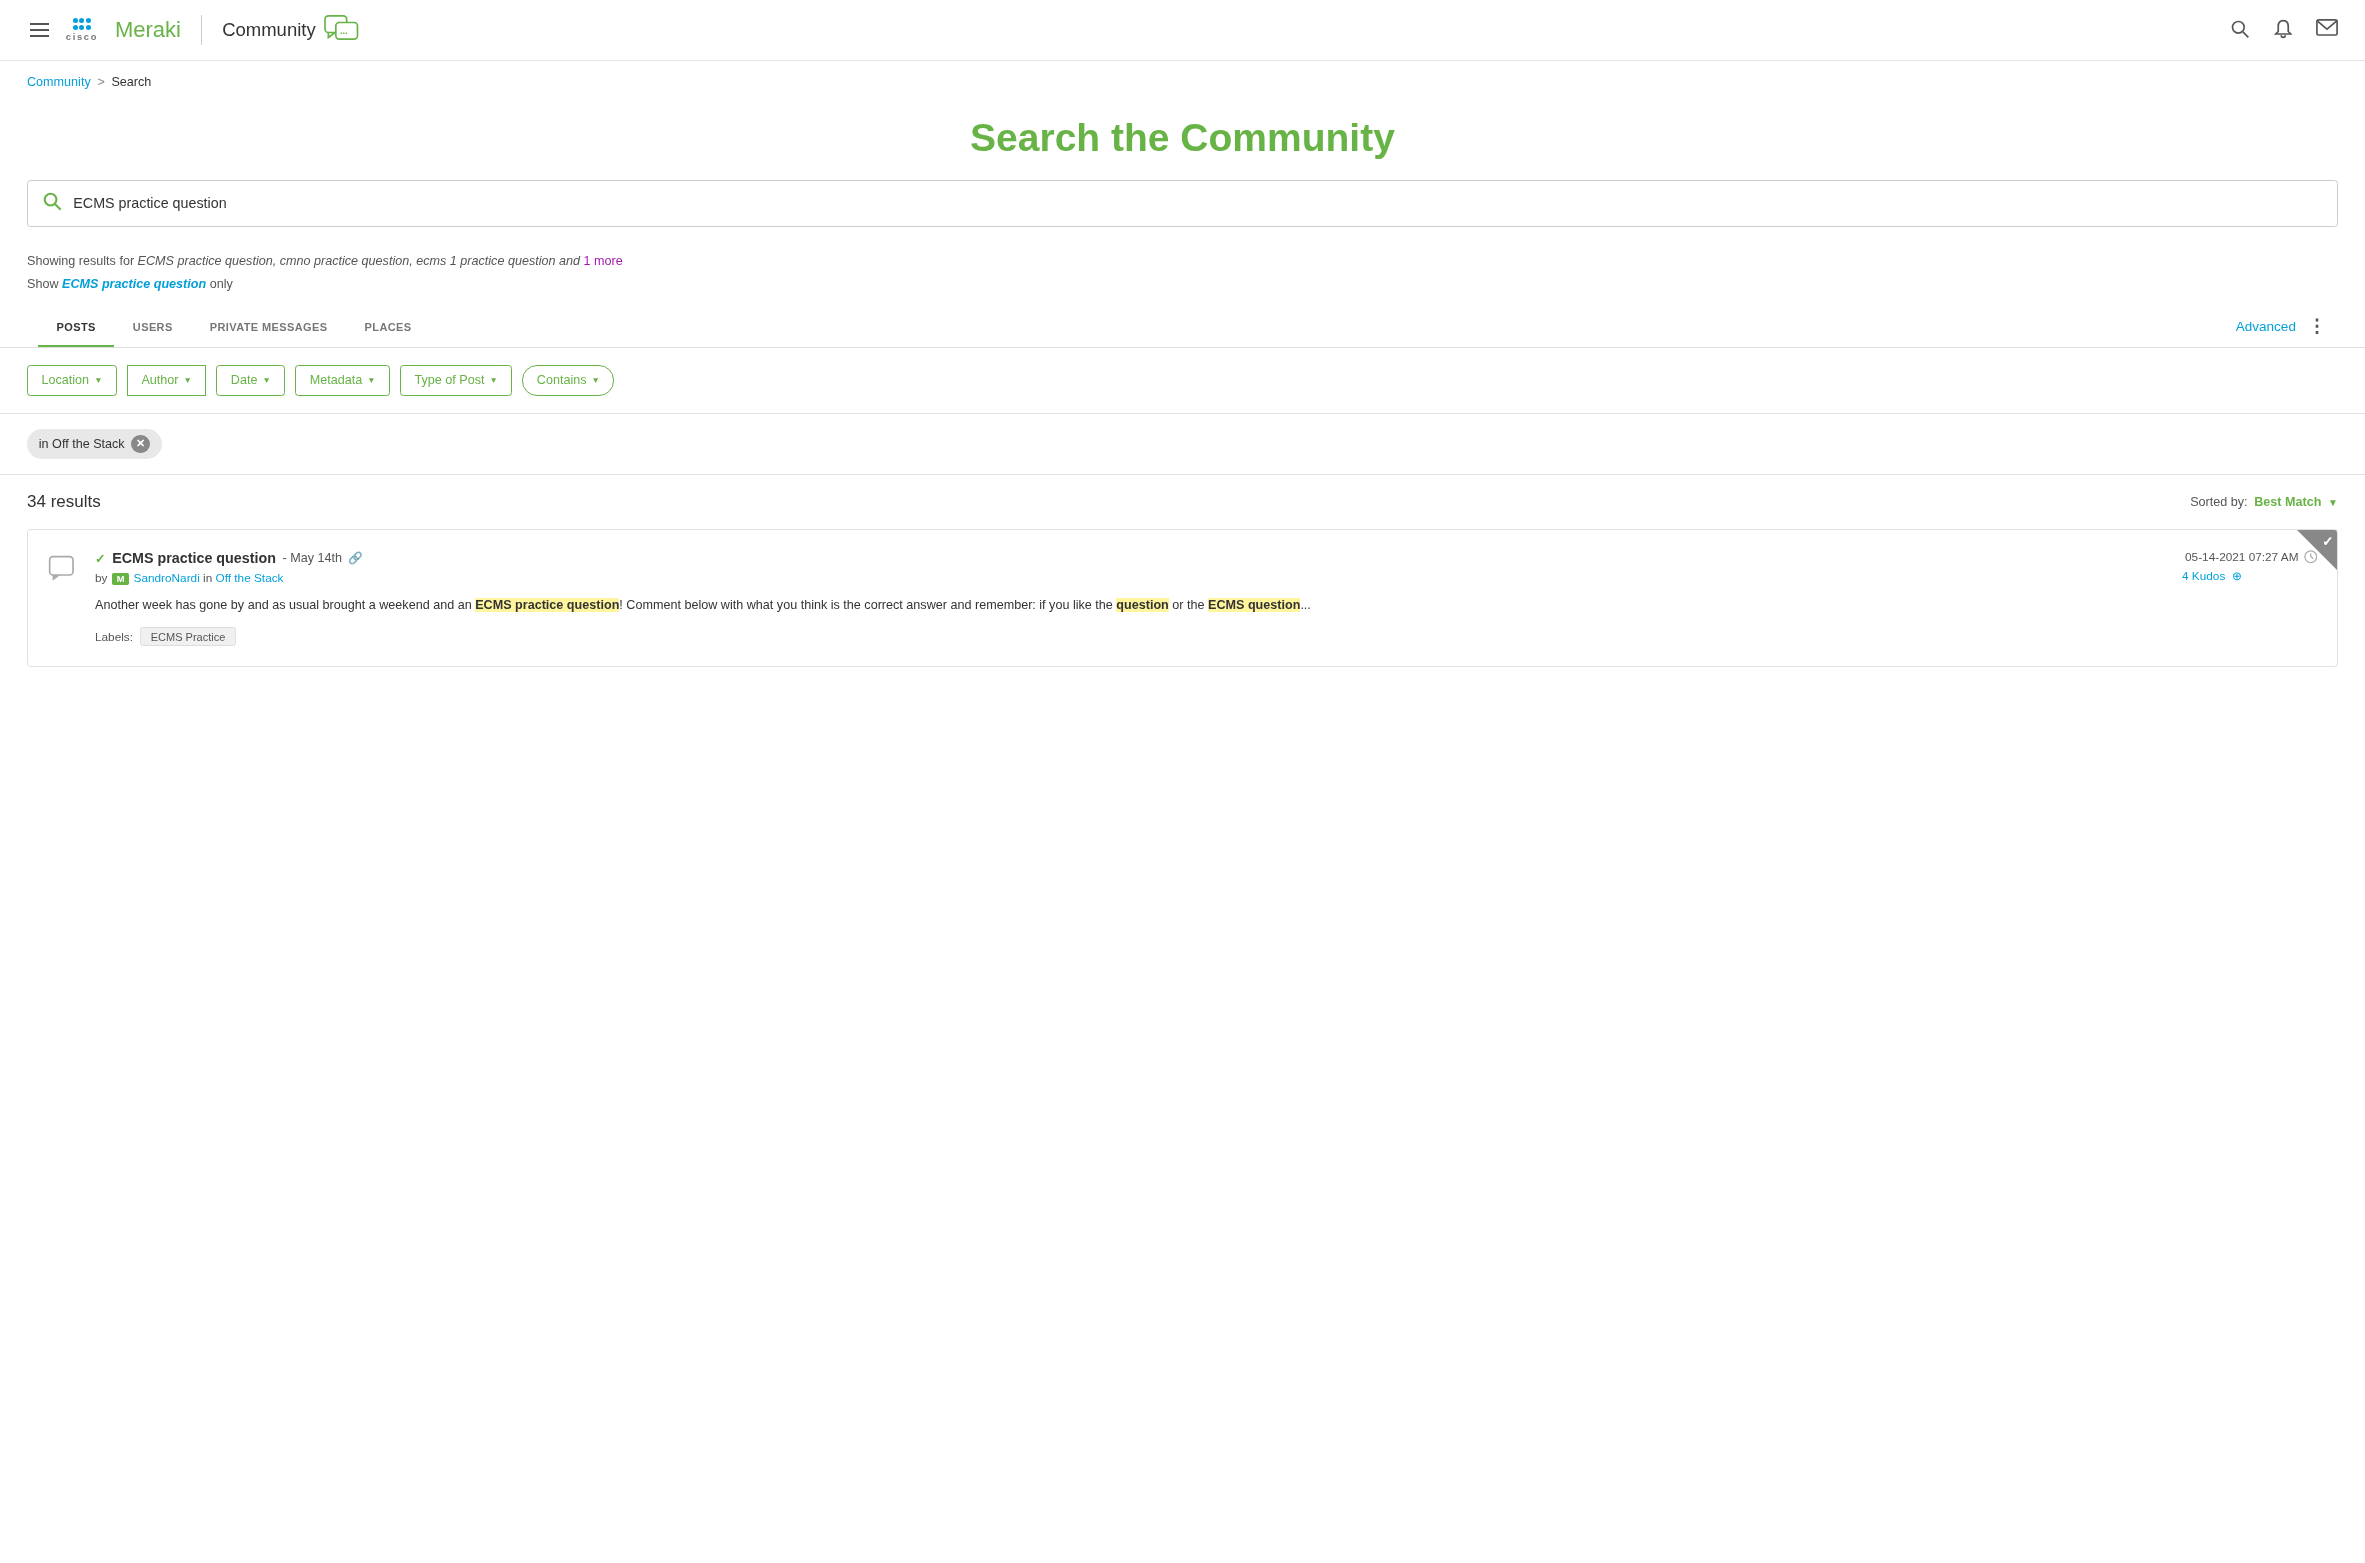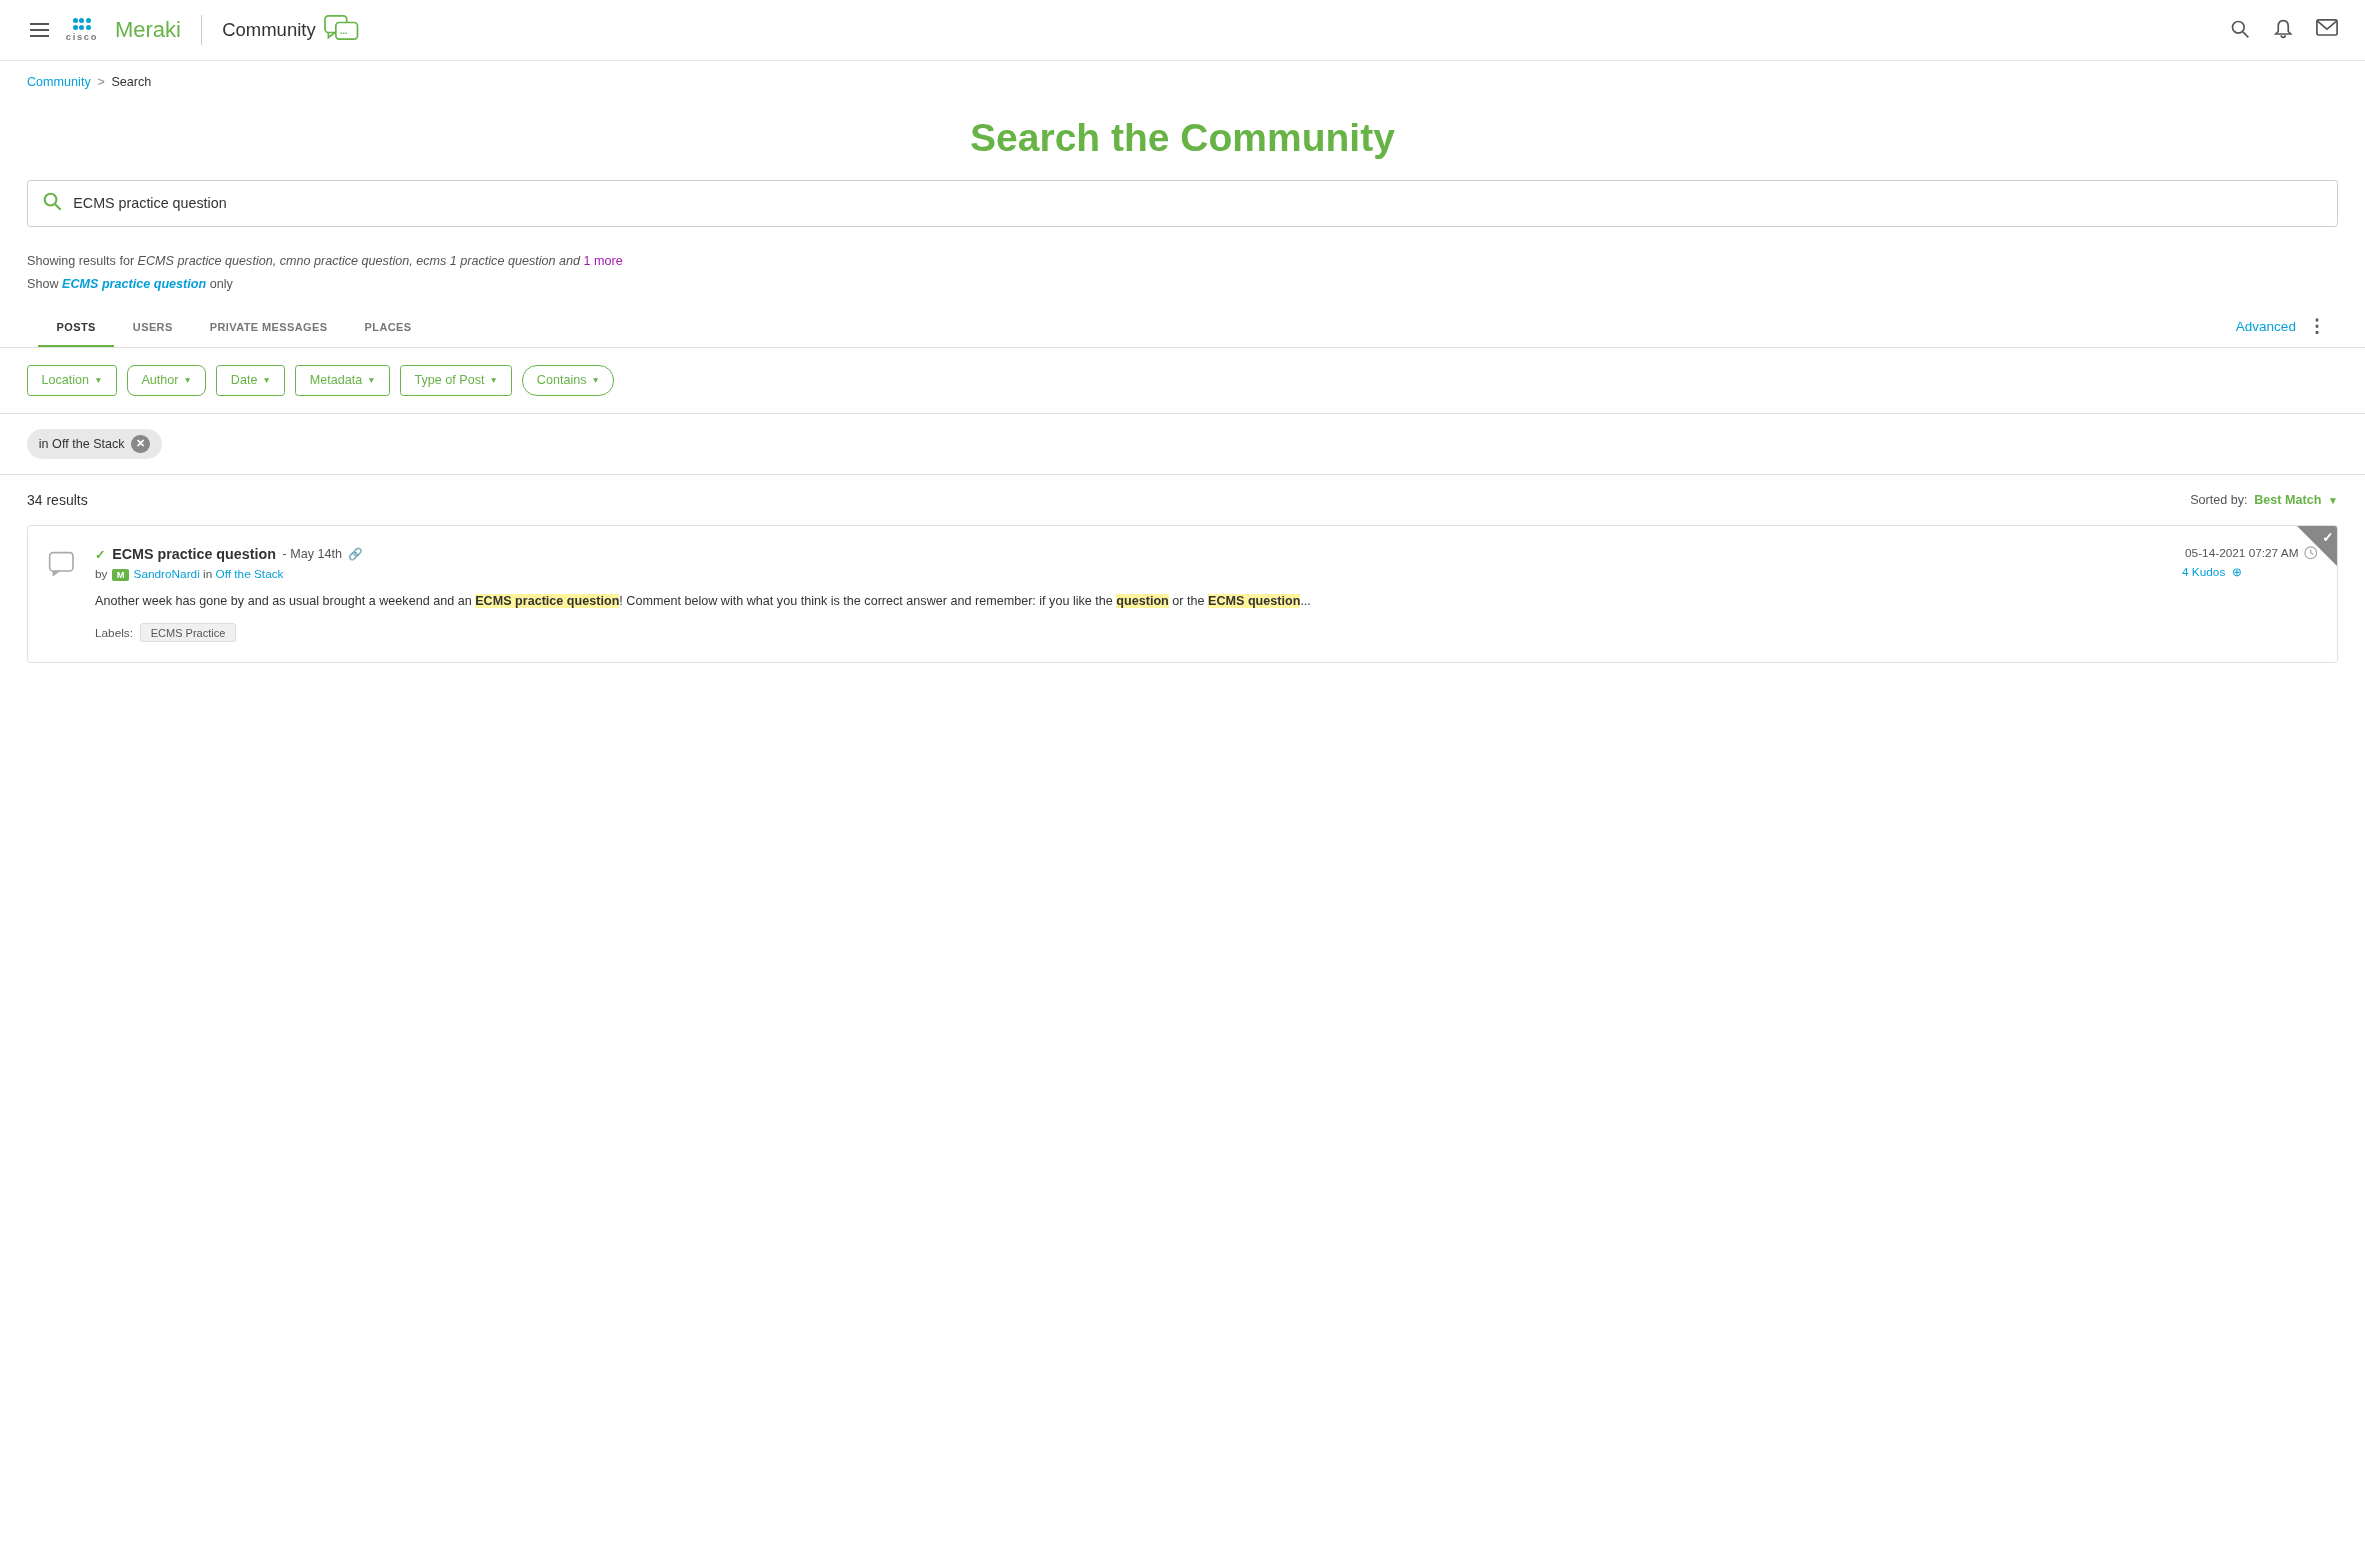--- a/index.html
+++ b/index.html
@@ -105,21 +105,21 @@
     <a style="color:#049fd9;font-size:13.5px;cursor:pointer;text-decoration:none;">Advanced</a>
     <span style="font-size:18.5px;color:#555;cursor:pointer;letter-spacing:0.8px;font-weight:bold;">⋮</span>
   </div>
 </div>
 
 <div style="padding:17px 27px;display:flex;gap:10px;flex-wrap:wrap;border-bottom:0.8px solid #e0e0e0;">
   <button style="display:flex;align-items:center;gap:5px;padding:7.6px 13.5px;border:1.3px solid #67b346;border-radius:3.4px;background:white;color:#67b346;font-size:12.6px;cursor:pointer;font-weight:500;">
     <span>Location</span>
     <span style="font-size:8.4px;color:#67b346;">▼</span>
   </button>
-  <button style="display:flex;align-items:center;gap:5px;padding:7.6px 13.5px;border:1.3px solid #67b346;border-radius:8px;background:white;color:#67b346;font-size:12.6px;cursor:pointer;font-weight:500;">
+  <button style="display:flex;align-items:center;gap:5px;padding:7.6px 13.5px;border:1.3px solid #67b346;border-radius:0;background:white;color:#67b346;font-size:12.6px;cursor:pointer;font-weight:500;">
     <span>Author</span>
     <span style="font-size:8.4px;color:#67b346;">▼</span>
   </button>
   <button style="display:flex;align-items:center;gap:5px;padding:7.6px 13.5px;border:1.3px solid #67b346;border-radius:3.4px;background:white;color:#67b346;font-size:12.6px;cursor:pointer;font-weight:500;">
     <span>Date</span>
     <span style="font-size:8.4px;color:#67b346;">▼</span>
   </button>
   <button style="display:flex;align-items:center;gap:5px;padding:7.6px 13.5px;border:1.3px solid #67b346;border-radius:3.4px;background:white;color:#67b346;font-size:12.6px;cursor:pointer;font-weight:500;">
     <span>Metadata</span>
     <span style="font-size:8.4px;color:#67b346;">▼</span>
@@ -135,21 +135,21 @@
 </div>
 
 <div style="padding:15px 27px;border-bottom:0.8px solid #e0e0e0;">
   <div style="display:inline-flex;align-items:center;gap:6.7px;background:#e8e8e8;border-radius:17px;padding:5.9px 11.8px;font-size:12.6px;color:#333;">
     <span>in Off the Stack</span>
     <button style="background:#888;color:white;border:none;border-radius:50%;width:18.5px;height:18.5px;display:inline-flex;align-items:center;justify-content:center;font-size:11px;cursor:pointer;font-weight:bold;line-height:1;">✕</button>
   </div>
 </div>
 
 <div style="padding:17px 27px;display:flex;align-items:center;justify-content:space-between;">
-  <span style="font-size:14px;color:#333;">34 results</span>
+  <span style="font-size:17px;color:#333;">34 results</span>
   <div style="display:flex;align-items:center;gap:6.7px;font-size:12.6px;">
     <span style="color:#555;">Sorted by:</span>
     <span style="color:#67b346;font-weight:700;cursor:pointer;">Best Match</span>
     <span style="color:#67b346;font-size:10px;cursor:pointer;">▼</span>
   </div>
 </div>
 
 <div style="margin:0 27px 20px;border:0.8px solid #e0e0e0;border-radius:3.4px;padding:20px;position:relative;overflow:hidden;">
 
   <div style="position:absolute;top:0;right:0;width:0;height:0;border-style:solid;border-width:0 40px 40px 0;border-color:transparent #888 transparent transparent;">

